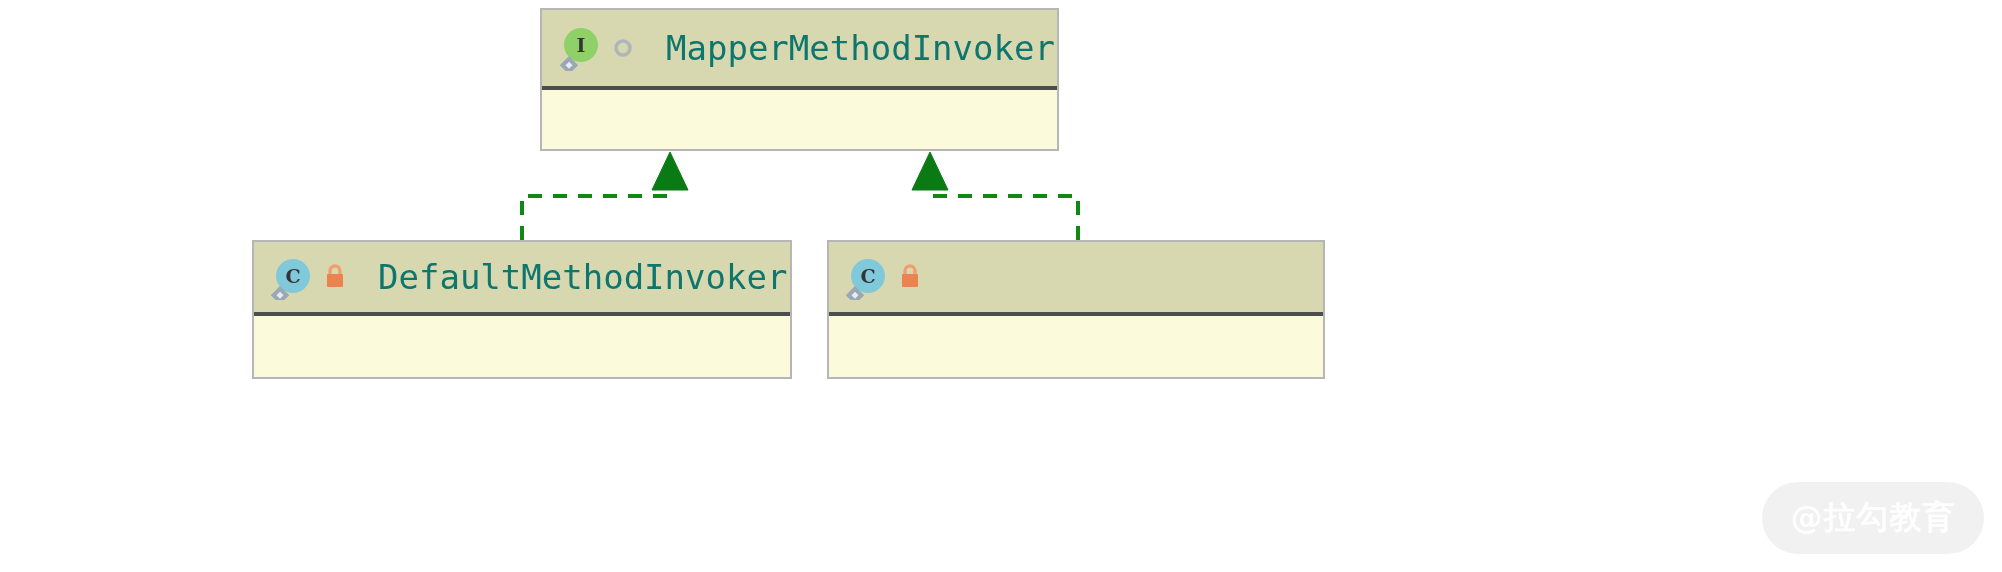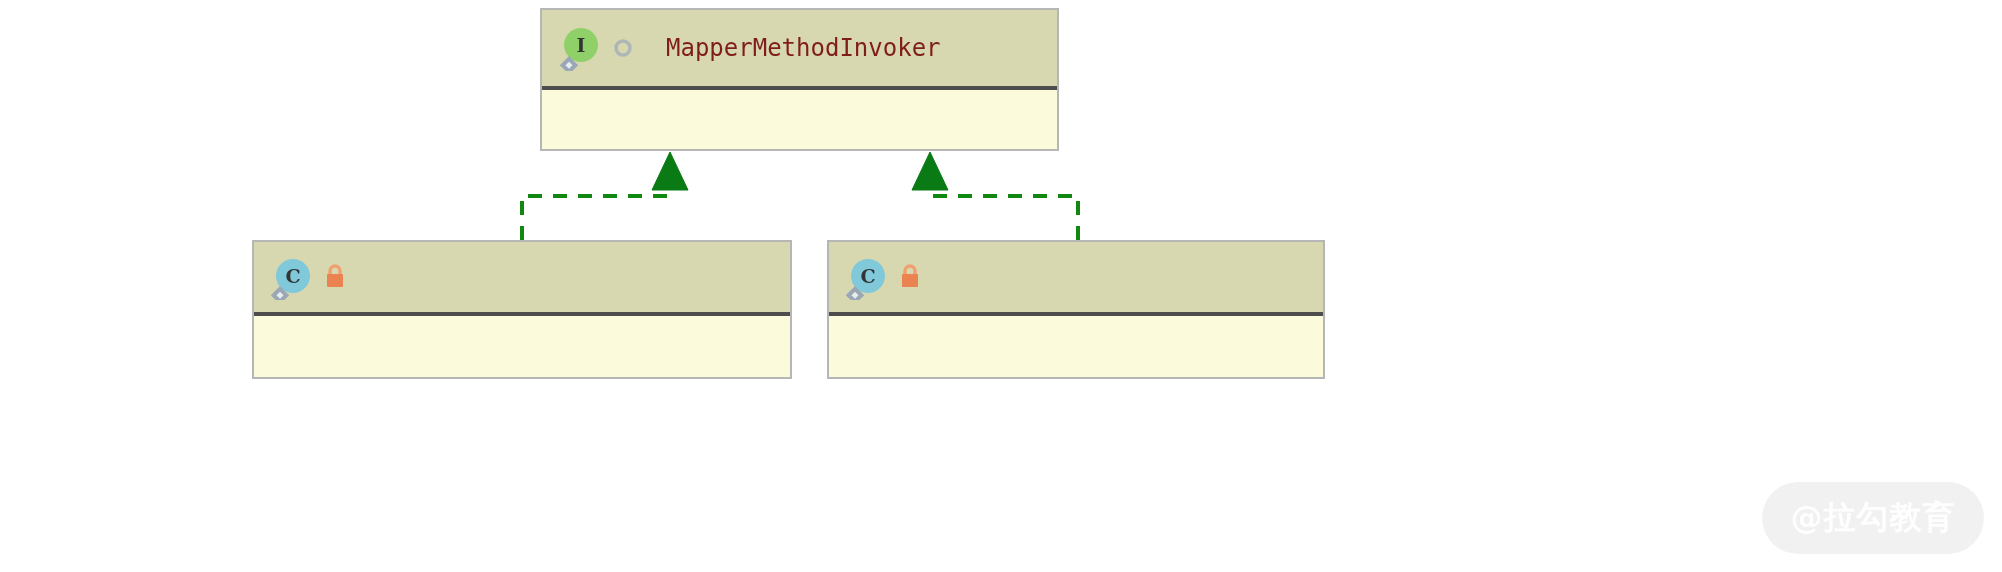--- a/index.html
+++ b/index.html
@@ -49,22 +49,22 @@
     border-bottom: 4px solid #4d4d4d;
     height: 78px;
     padding-left: 14px;
   }
   .uml-body {
     box-sizing: border-box;
     background: #fbfbdc;
   }
   .uml-title {
     font-family: "DejaVu Sans Mono", "Liberation Mono", monospace;
-    color: #7f1d1d;
-    font-size: 24px;
+    color: #0f766e;
+    font-size: 34px;
     letter-spacing: 0px;
     white-space: nowrap;
     line-height: 1;
   }
 
   
   .node-icon {
     position: relative;
     width: 46px;
     height: 46px;
@@ -167,20 +167,21 @@
         </svg>
       </span>
 
       <span class="vis-icon title-gap-wide">
         <svg width="26" height="28" viewBox="0 0 26 28">
           <path d="M 8 12 L 8 8 A 5 5 0 0 1 18 8 L 18 12" fill="none" stroke="#f0a070" stroke-width="3.5"></path>
           <rect x="5" y="11" width="16" height="13" rx="1" fill="#ea8350"></rect>
         </svg>
       </span>
 
+      <span class="uml-title">DefaultMethodInvoker</span>
     </div>
     <div class="uml-body" style="height:61px;"></div>
   </div>
 
   <div class="uml-node" style="left:827px; top:240px; width:498px; height:139px;">
     <div class="uml-header" style="height:74px;">
 
       <span class="node-icon">
         <svg width="46" height="46" viewBox="0 0 46 46">
           <circle cx="25" cy="22" r="17" fill="#7fc9da"></circle>

